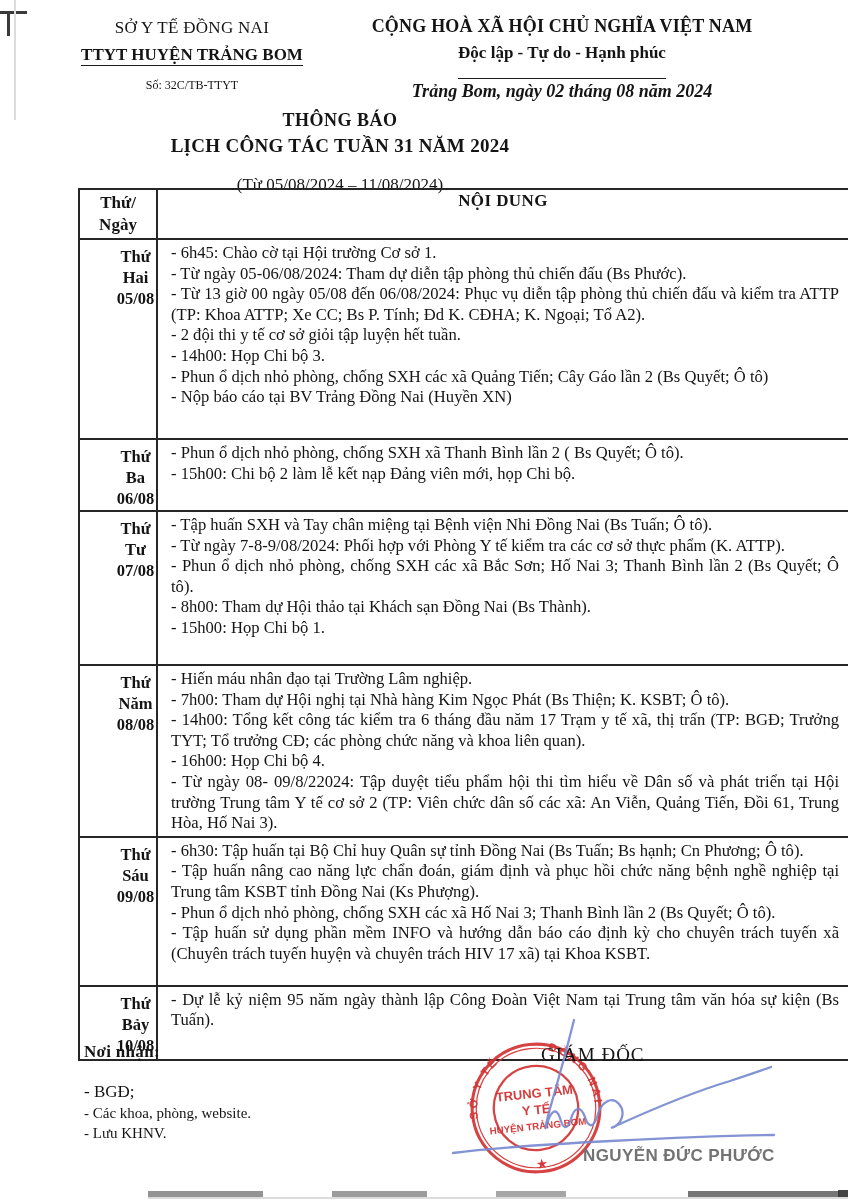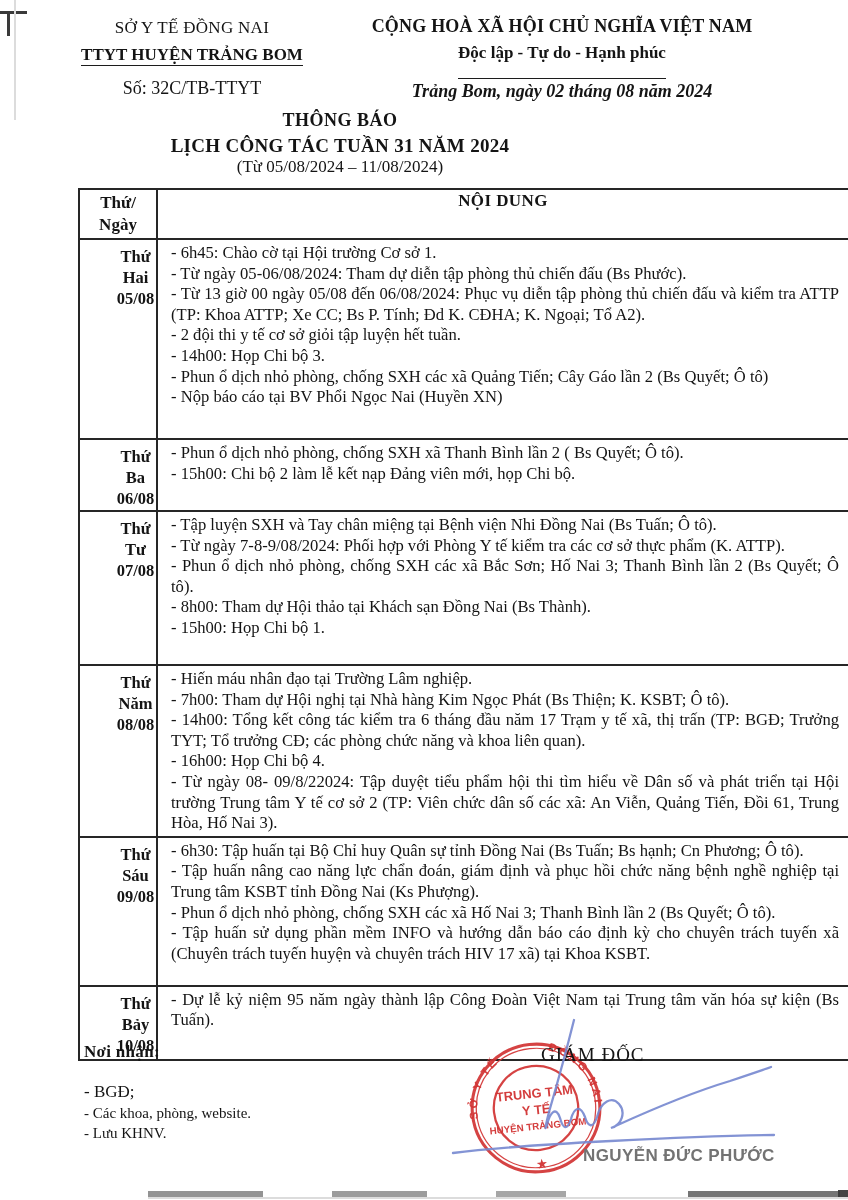--- a/index.html
+++ b/index.html
@@ -4,30 +4,30 @@
 <style>
   html,body{margin:0;padding:0;}
   body{width:848px;height:1200px;position:relative;background:#ffffff;
        font-family:"Liberation Serif","DejaVu Serif",serif;color:#141414;overflow:hidden;}
   .abs{position:absolute;}
   
   .hdr-left{left:62px;top:18px;width:260px;text-align:center;}
   .hdr-left .l1{font-size:17px;letter-spacing:.3px;}
   .hdr-left .l2{font-size:17px;font-weight:bold;margin-top:7px;}
   .hdr-left .l2 span{border-bottom:1.5px solid #1c1c1c;padding-bottom:1px;}
-  .hdr-left .l3{font-size:18px;margin-top:13px;}
+  .hdr-left .l3{font-size:12px;margin-top:13px;}
   .hdr-right{left:352px;top:16px;width:420px;text-align:center;}
   .hdr-right .l1{font-size:18px;font-weight:bold;letter-spacing:.2px;}
   .hdr-right .l2{font-size:17px;font-weight:bold;margin-top:6px;}
   .hdr-right .l2 span{border-bottom:1.5px solid #1c1c1c;padding-bottom:16px;}
   .hdr-right .l3{font-size:18px;font-style:italic;font-weight:600;margin-top:18px;}
   .doc-title{left:0;top:110px;width:680px;text-align:center;}
   .doc-title .t1{font-size:18px;font-weight:bold;letter-spacing:.5px;}
   .doc-title .t2{font-size:19px;font-weight:bold;margin-top:4px;letter-spacing:.3px;}
-  .doc-title .t3{font-size:17px;margin-top:0;}
+  .doc-title .t3{font-size:17px;margin-top:18px;}
   
   table.sched{border-collapse:collapse;position:absolute;left:78px;top:188px;width:772px;
               table-layout:fixed;}
   table.sched th,table.sched td{border:2px solid #262626;vertical-align:top;}
   th.day-h{width:74px;font-size:17px;font-weight:bold;text-align:center;height:45px;
            line-height:22px;padding-top:2px;}
   th.content-h{font-size:17px;font-weight:bold;text-align:center;vertical-align:middle;
                letter-spacing:.4px;}
   td.day{width:74px;text-align:center;font-weight:bold;font-size:16.5px;padding-top:6px;}
   .day-line{line-height:21px;padding-left:35px;}
@@ -89,41 +89,41 @@
           <div class="day-line">Hai</div>
           <div class="day-line">05/08</div>
         </td>
     <td class="content">
           <div class="item">- 6h45: Chào cờ tại Hội trường Cơ sở 1.</div>
           <div class="item">- Từ ngày 05-06/08/2024: Tham dự diễn tập phòng thủ chiến đấu (Bs Phước).</div>
           <div class="item">- Từ 13 giờ 00 ngày 05/08 đến 06/08/2024: Phục vụ diễn tập phòng thủ chiến đấu và kiểm tra ATTP (TP: Khoa ATTP; Xe CC; Bs P. Tính; Đd K. CĐHA; K. Ngoại; Tổ A2).</div>
           <div class="item">- 2 đội thi y tế cơ sở giỏi tập luyện hết tuần.</div>
           <div class="item">- 14h00: Họp Chi bộ 3.</div>
           <div class="item">- Phun ổ dịch nhỏ phòng, chống SXH các xã Quảng Tiến; Cây Gáo lần 2 (Bs Quyết; Ô tô)</div>
-          <div class="item">- Nộp báo cáo tại BV Phổi Ngọc Nai (Huyền XN)</div>
+          <div class="item">- Nộp báo cáo tại BV Trảng Đồng Nai (Huyền XN)</div>
         </td>
   </tr>
       <tr>
     <td class="day" style="height: 58px;">
           <div class="day-line">Thứ</div>
           <div class="day-line">Ba</div>
           <div class="day-line">06/08</div>
         </td>
     <td class="content">
           <div class="item">- Phun ổ dịch nhỏ phòng, chống SXH xã Thanh Bình lần 2 ( Bs Quyết; Ô tô).</div>
           <div class="item">- 15h00: Chi bộ 2 làm lễ kết nạp Đảng viên mới, họp Chi bộ.</div>
         </td>
   </tr>
       <tr>
     <td class="day" style="height: 145px;">
           <div class="day-line">Thứ Tư</div>
           <div class="day-line">07/08</div>
         </td>
     <td class="content">
-          <div class="item">- Tập luyện SXH và Tay chân miệng tại Bệnh viện Nhi Đồng Nai (Bs Tuấn; Ô tô).</div>
+          <div class="item">- Tập huấn SXH và Tay chân miệng tại Bệnh viện Nhi Đồng Nai (Bs Tuấn; Ô tô).</div>
           <div class="item">- Từ ngày 7-8-9/08/2024: Phối hợp với Phòng Y tế kiểm tra các cơ sở thực phẩm (K. ATTP).</div>
           <div class="item">- Phun ổ dịch nhỏ phòng, chống SXH các xã Bắc Sơn; Hố Nai 3; Thanh Bình lần 2 (Bs Quyết; Ô tô).</div>
           <div class="item">- 8h00: Tham dự Hội thảo tại Khách sạn Đồng Nai (Bs Thành).</div>
           <div class="item">- 15h00: Họp Chi bộ 1.</div>
         </td>
   </tr>
       <tr>
     <td class="day" style="height: 162px;">
           <div class="day-line">Thứ</div>
           <div class="day-line">Năm</div>

